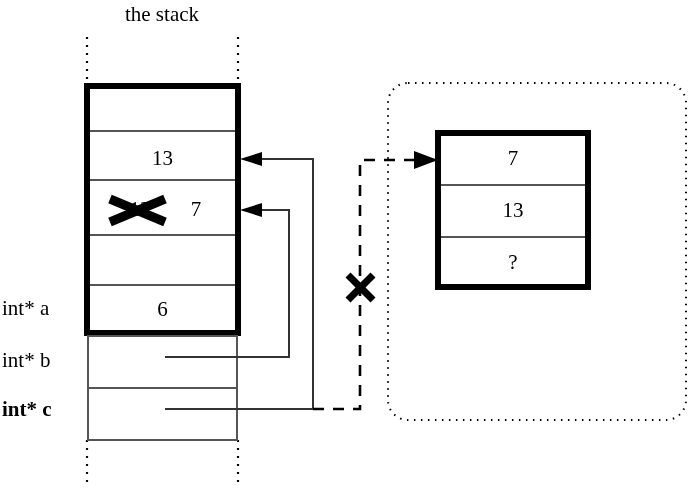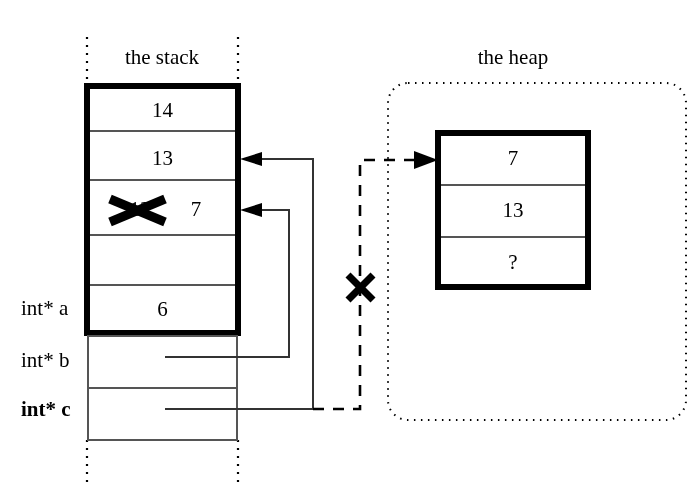--- a/index.html
+++ b/index.html
@@ -21,45 +21,42 @@
     top: 0;
     width: 692px;
     height: 489px;
   }
   .ttl {
     position: absolute;
     font-size: 21px;
     color: #000;
     white-space: nowrap;
     text-align: center;
-    margin-top: 43px;
   }
   .celltext {
     position: absolute;
     font-size: 21px;
     color: #000;
     text-align: center;
     white-space: nowrap;
   }
   .varlabel {
     position: absolute;
     font-size: 21px;
     color: #000;
     white-space: nowrap;
     text-align: left;
-    margin-left: 19px;
   }
 </style>
 </head>
 <body>
 
 <div id="canvas">
 
   <div class="ttl" style="left:86px; top:2px; width:152px;">the stack</div>
-  <div class="ttl" style="left:438px; top:2px; width:150px;">the heap</div>
 
   <svg class="layer" viewBox="0 0 692 489">
 
     <g>
       <line x1="87" y1="37" x2="87" y2="86" stroke="#000" stroke-width="2.2" stroke-dasharray="2,6" stroke-linecap="butt"></line>
       <line x1="238" y1="37" x2="238" y2="86" stroke="#000" stroke-width="2.2" stroke-dasharray="2,6" stroke-linecap="butt"></line>
     </g>
 
     <g>
       <line x1="87" y1="440" x2="87" y2="488" stroke="#000" stroke-width="2.2" stroke-dasharray="2,6" stroke-linecap="butt"></line>
@@ -106,21 +103,20 @@
       <line x1="348" y1="300" x2="373" y2="275"></line>
     </g>
 
     <g>
       <rect x="438" y="133" width="150" height="154" fill="#ffffff" stroke="#000" stroke-width="6"></rect>
       <line x1="441" y1="185" x2="585" y2="185" stroke="#555" stroke-width="2"></line>
       <line x1="441" y1="237" x2="585" y2="237" stroke="#555" stroke-width="2"></line>
     </g>
   </svg>
 
-  <div class="celltext" style="left:87px; top:98px; width:151px;">14</div>
   <div class="celltext" style="left:87px; top:146px; width:151px;">13</div>
 
   <div class="celltext" style="left:112px; top:197px; width:56px; text-align:center;">12</div>
   <div class="celltext" style="left:168px; top:197px; width:56px; text-align:center;">7</div>
 
   <div class="celltext" style="left:87px; top:297px; width:151px;">6</div>
 
   <div class="celltext" style="left:438px; top:146px; width:150px;">7</div>
   <div class="celltext" style="left:438px; top:198px; width:150px;">13</div>
   <div class="celltext" style="left:438px; top:250px; width:150px;">?</div>

